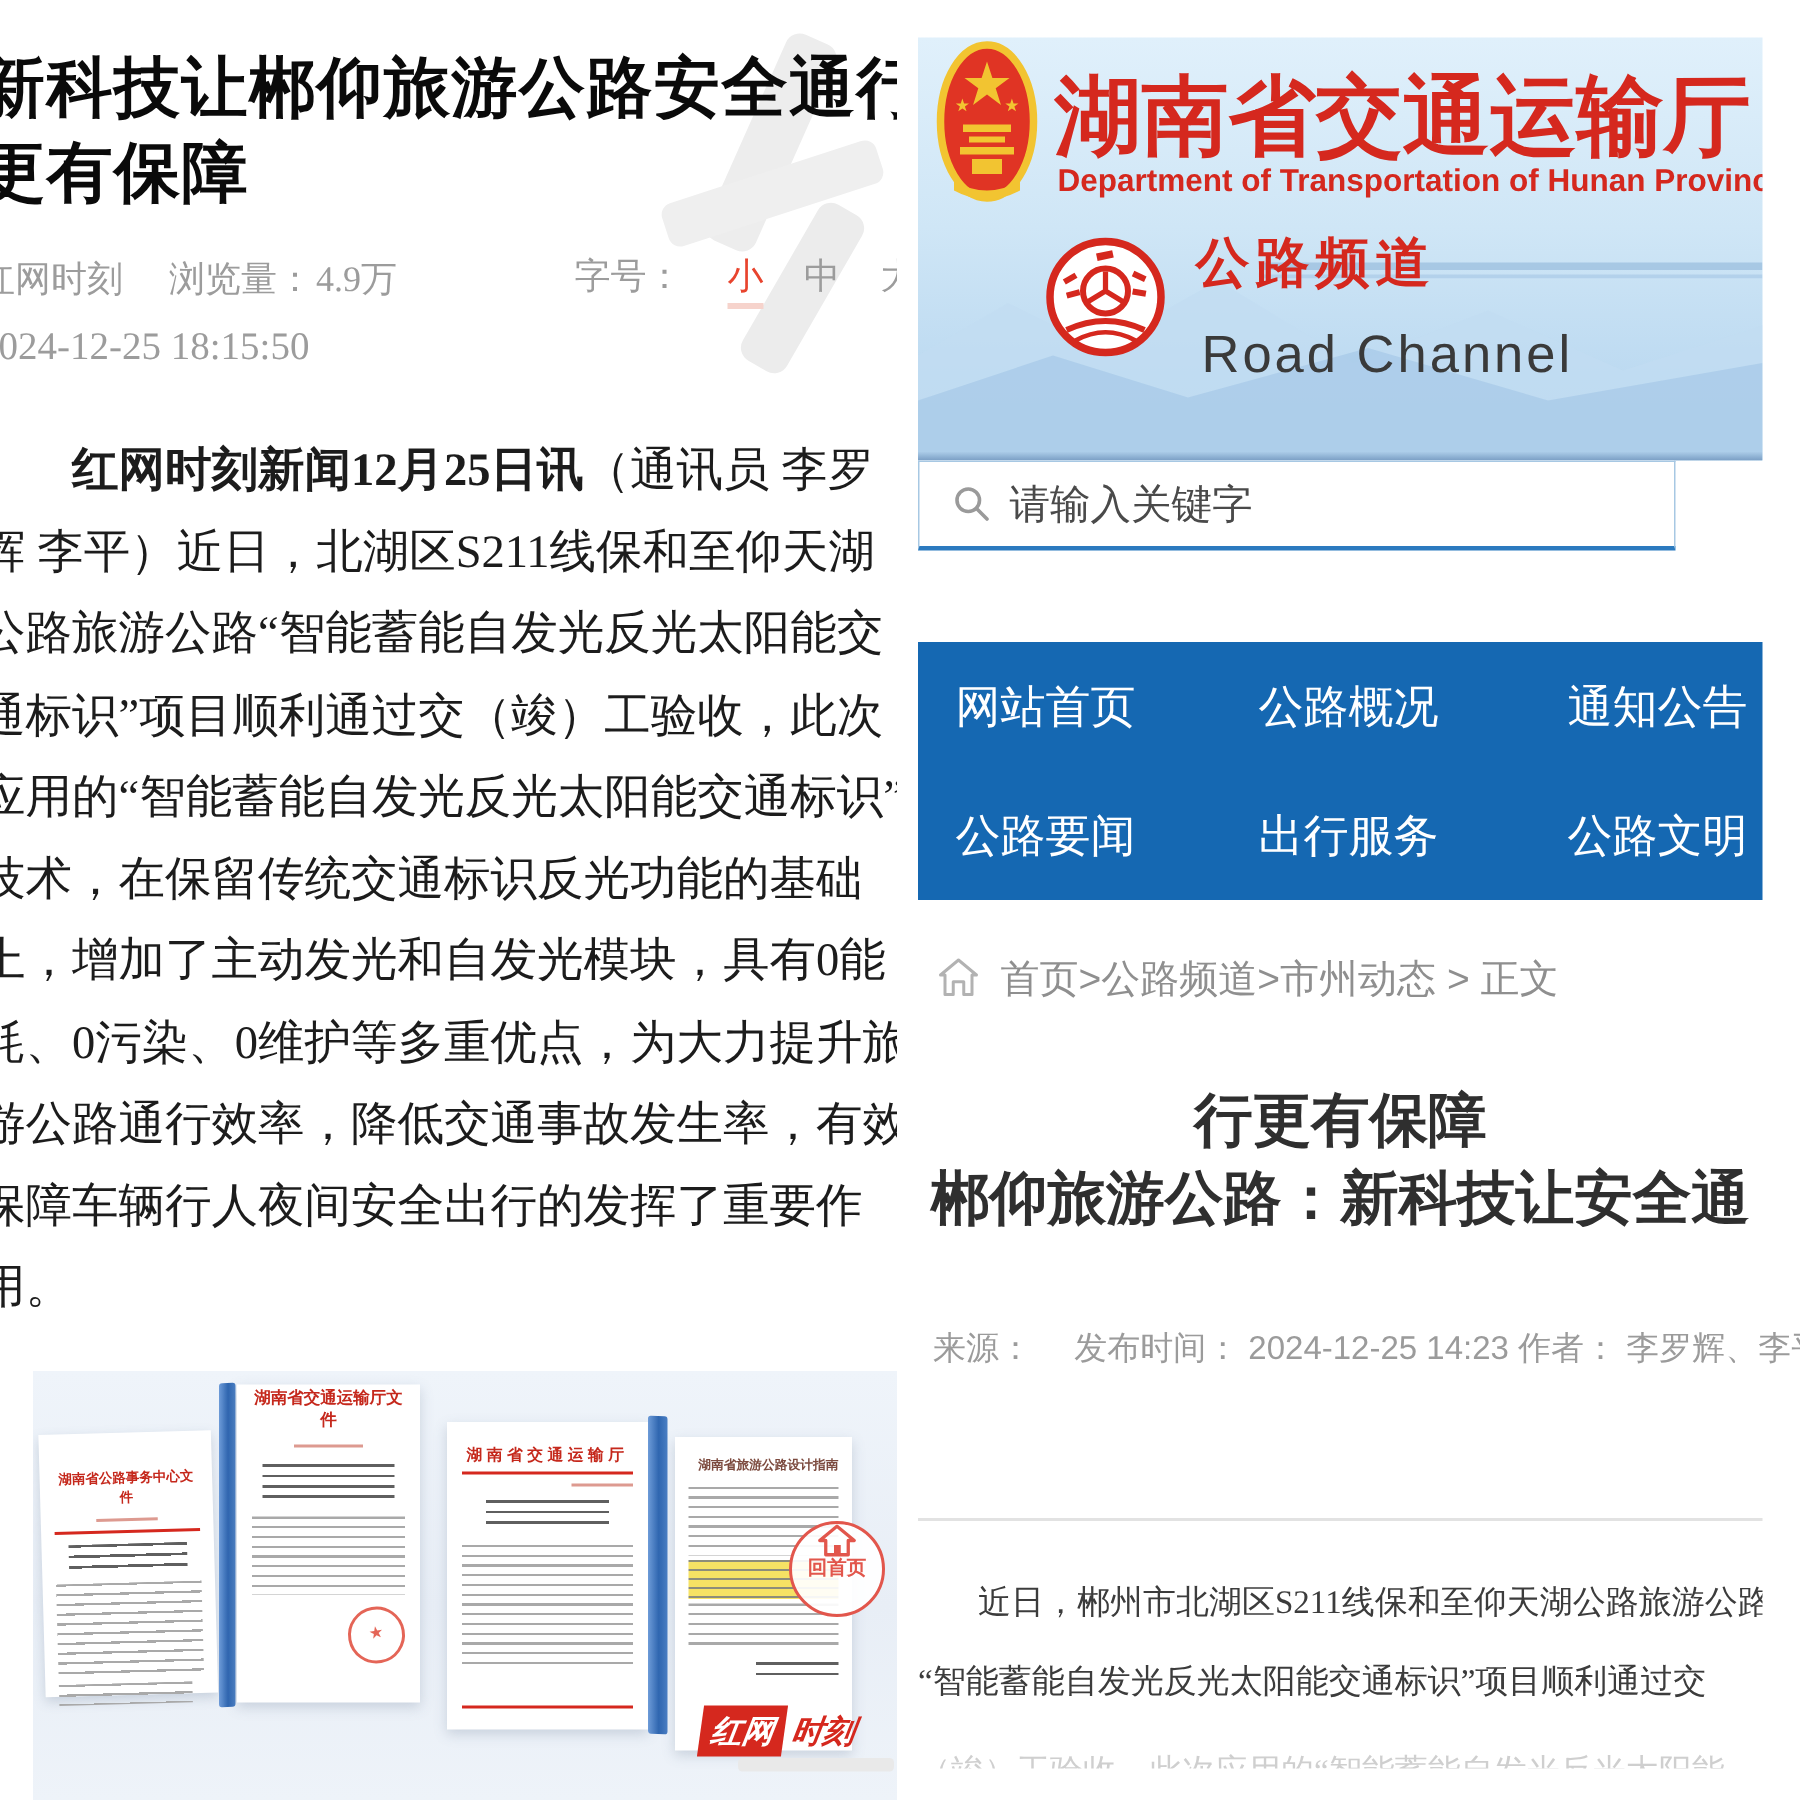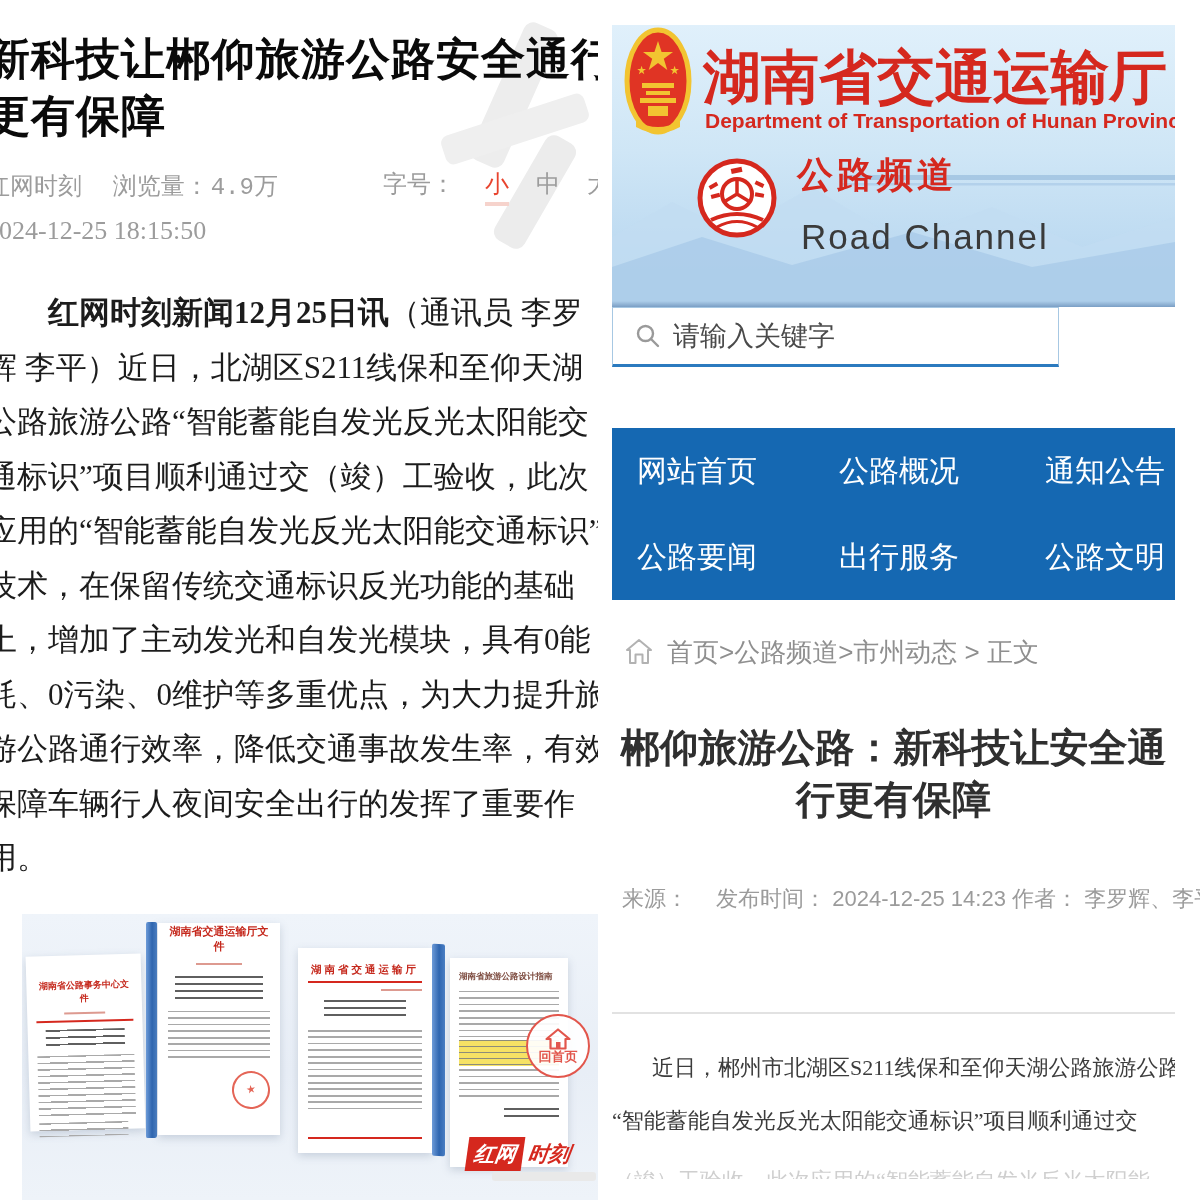--- a/index.html
+++ b/index.html
@@ -10,21 +10,21 @@
   
   .left-page{position:absolute;left:0;top:0;width:598px;height:1200px;overflow:hidden;background:#fff;}
   .lp-inner{position:absolute;left:-14px;top:0;width:680px;}
   .wm{position:absolute;right:-14px;top:14px;width:190px;height:250px;overflow:hidden;}
   .wm .s1{position:absolute;left:74px;top:6px;width:36px;height:150px;background:#ededed;transform:rotate(24deg);border-radius:10px;}
   .wm .s2{position:absolute;left:18px;top:100px;width:150px;height:30px;background:#efefef;transform:rotate(-18deg);border-radius:8px;}
   .wm .s3{position:absolute;left:96px;top:118px;width:34px;height:120px;background:#ececec;transform:rotate(30deg);border-radius:10px;}
   .lp-title{font-weight:bold;color:#0a0a0a;font-size:44px;line-height:57px;letter-spacing:1px;margin-top:30px;}
   .lp-metarow{margin-top:26px;font-size:24px;color:#9c9c9c;}
   .lp-metarow .src{margin-right:24px;}
-  .lp-views-val{margin-left:2px;font-family:Liberation Mono, monospace;}
+  .lp-views-val{margin-left:2px;font-family:Liberation Serif, serif;}
   .fontsize-widget{position:absolute;left:383px;top:168px;font-size:24px;color:#9c9c9c;white-space:nowrap;}
   .fontsize-widget .lbl{margin-right:30px;font-family:Liberation Serif, serif;}
   .fs-item{display:inline-block;margin-right:27px;}
   .fs-small{color:#e8442e;border-bottom:4px solid #f6d3cc;padding-bottom:2px;}
   .lp-date{margin-top:14px;font-size:26px;color:#9c9c9c;font-family:"Liberation Serif",serif;}
   .lp-body{margin-top:40px;font-family:"Liberation Serif","DejaVu Serif",serif;font-size:31px;color:#1c1c1c;}
   .lp-line{white-space:nowrap;height:54.5px;line-height:54.5px;}
   .lp-line.first{text-indent:62px;}
   .lp-line .lead-b{font-weight:bold;}
 
@@ -40,41 +40,41 @@
   .spine{position:absolute;background:linear-gradient(90deg,#6d9bd8,#2f66b0 55%,#4a7fc4);border-radius:2px;}
   .doc1{left:6px;top:41px;width:115px;height:175px;transform:rotate(-1.6deg);padding:0 9px;box-sizing:border-box;}
   .doc2{left:136px;top:9px;width:122px;height:212px;padding:0 10px;box-sizing:border-box;}
   .doc3{left:276px;top:34px;width:134px;height:205px;padding:0 10px;box-sizing:border-box;}
   .doc4{left:428px;top:44px;width:118px;height:209px;padding:0 9px;box-sizing:border-box;}
   .stamp{position:absolute;right:10px;bottom:26px;width:34px;height:34px;border:2px solid #e04b3a;border-radius:50%;
          color:#e04b3a;font-size:11px;text-align:center;line-height:32px;transform:rotate(-10deg);opacity:.85;}
   .hl-yellow{background:repeating-linear-gradient(to bottom,#8d8d7a 0,#8d8d7a 1.3px,#f6e264 1.3px,#f6e264 6px);}
   .home-btn{position:absolute;left:504px;top:100px;width:64px;height:64px;border-radius:50%;
             background:rgba(255,255,255,.92);border:2px solid #e2564c;box-sizing:border-box;
-            display:flex;flex-direction:column;align-items:center;justify-content:center;}
+            display:flex;flex-direction:column;align-items:center;}
   .home-btn .hb-label{color:#e2564c;font-size:13px;font-weight:bold;line-height:14px;}
   .rn-logo{position:absolute;left:445px;top:223px;display:flex;align-items:center;transform:skewX(-8deg);}
   .rn-p1{background:#d5281e;color:#fff;font-weight:bold;font-style:italic;font-size:21px;padding:3px 7px;}
   .rn-p2{color:#d5281e;font-weight:bold;font-style:italic;font-size:21px;margin-left:5px;}
   .rn-wm{position:absolute;left:470px;top:258px;width:104px;height:9px;background:#e9e9e9;border-radius:3px;}
 
   
   .right-page{position:absolute;left:612px;top:0;width:563px;height:1200px;background:#fff;}
   .banner{position:absolute;left:0;top:25px;width:563px;height:282px;overflow:hidden;
           background:linear-gradient(180deg,#e0f0fb 0%,#cfe6f6 45%,#b2d3ee 100%);}
   .banner svg.bg{position:absolute;left:0;bottom:0;}
   .org-cn{position:absolute;left:91px;top:14px;font-size:58px;font-weight:bold;color:#d5281e;white-space:nowrap;}
   .org-en{position:absolute;left:93px;top:84px;font-size:21px;font-weight:bold;color:#d5281e;white-space:nowrap;}
   .emblem{position:absolute;left:12px;top:0px;}
   .roadlogo{position:absolute;left:85px;top:133px;}
   .channel-cn{position:absolute;left:185px;top:126px;font-size:36px;font-weight:bold;color:#d5281e;letter-spacing:4px;white-space:nowrap;}
   .channel-en{position:absolute;left:189px;top:192px;font-size:35px;color:#3a3a3a;letter-spacing:2px;white-space:nowrap;}
   .banner-shade{position:absolute;left:0;bottom:0;width:100%;height:6px;background:linear-gradient(180deg,rgba(60,100,150,0),rgba(60,100,150,.45));}
   .search-row{position:absolute;left:0;top:307px;width:563px;height:60px;display:flex;}
-  .search-input{position:relative;width:447px;height:60px;background:#fff;box-sizing:border-box;
+  .search-input{position:relative;width:505px;height:60px;background:#fff;box-sizing:border-box;
                 border:1px solid #a7c8e3;border-bottom:3px solid #2b7abf;display:flex;align-items:center;}
   .search-input .mag{margin-left:22px;}
   .search-input .ph{margin-left:12px;font-size:27px;color:#4a4a4a;}
   .search-btn{width:116px;height:60px;background:#1474bd;color:#fff;font-size:29px;letter-spacing:2px;
               display:flex;align-items:center;justify-content:center;border:none;border-radius:0 5px 5px 0;}
   .nav{position:absolute;left:0;top:428px;width:563px;height:172px;background:#1568b2;
        display:grid;grid-template-columns:202px 206px 1fr;grid-template-rows:86px 86px;
        align-items:center;padding-left:25px;box-sizing:border-box;}
   .nav .nav-item{color:#fff;font-size:30px;white-space:nowrap;}
   .breadcrumb{position:absolute;left:12px;top:632px;height:40px;display:flex;align-items:center;}
@@ -159,21 +159,21 @@
       <div class="t-red" style="font-size:10.5px;letter-spacing:3px;margin-top:15px;">湖南省交通运输厅</div>
       <div class="redline" style="margin-top:4px;height:1.5px;"></div>
       <div class="micro" style="width:36%;margin:6px 0 0 auto;"></div>
       <div class="bars-d" style="width:72%;height:20px;margin:9px auto 0;"></div>
       <div class="bars" style="height:80px;margin-top:10px;"></div>
       <div class="redline" style="position:absolute;left:10px;right:10px;bottom:14px;"></div>
     </div>
     <div class="spine" style="left:410px;top:30px;width:13px;height:212px;transform:skewY(3deg);"></div>
 
     <div class="doc doc4">
-      <div style="font-size:8.5px;font-weight:bold;color:#7c4a3e;text-align:left;margin-top:13px;">湖南省旅游公路设计指南</div>
+      <div style="font-size:8.5px;font-weight:bold;color:#7c4a3e;text-align:right;margin-top:13px;">湖南省旅游公路设计指南</div>
       <div class="bars" style="height:46px;margin-top:8px;"></div>
       <div class="hl-yellow" style="height:26px;margin-top:3px;"></div>
       <div class="bars" style="height:30px;margin-top:3px;"></div>
       <div class="bars-d" style="width:55%;height:13px;margin:9px 0 0 auto;"></div>
     </div>
 
     <div class="home-btn">
       <svg width="26" height="22" viewBox="0 0 26 22">
         <path d="M13 1.5 L24.5 11 H20.5 V20.5 H5.5 V11 H1.5 Z" fill="none" stroke="#e2564c" stroke-width="2.2" stroke-linejoin="round"></path>
         <rect x="11" y="14" width="4.5" height="6.5" fill="#e2564c"></rect>
@@ -253,22 +253,22 @@
   </div>
 
   <div class="breadcrumb">
     <svg width="30" height="30" viewBox="0 0 30 30">
       <path d="M15 3 L27 13 L24 13 L24 26 L18.5 26 L18.5 17.5 L11.5 17.5 L11.5 26 L6 26 L6 13 L3 13 Z" fill="none" stroke="#b2b2b2" stroke-width="2" stroke-linejoin="round"></path>
     </svg>
     <span class="bc-text">首页&gt;公路频道&gt;市州动态 &gt; 正文</span>
   </div>
 
   <div class="rp-title">
+    <div>行更有保障</div>
     <div>郴仰旅游公路：新科技让安全通</div>
-    <div>行更有保障</div>
   </div>
 
   <div class="rp-meta">来源：　 发布时间： 2024-12-25 14:23 作者： 李罗辉、李平</div>
 
 
   <div class="rp-divider"></div>
 
   <div class="rp-body">
     <div class="rp-line l1">近日，郴州市北湖区S211线保和至仰天湖公路旅游公路</div>
     <div class="rp-line l2">“智能蓄能自发光反光太阳能交通标识”项目顺利通过交</div>

